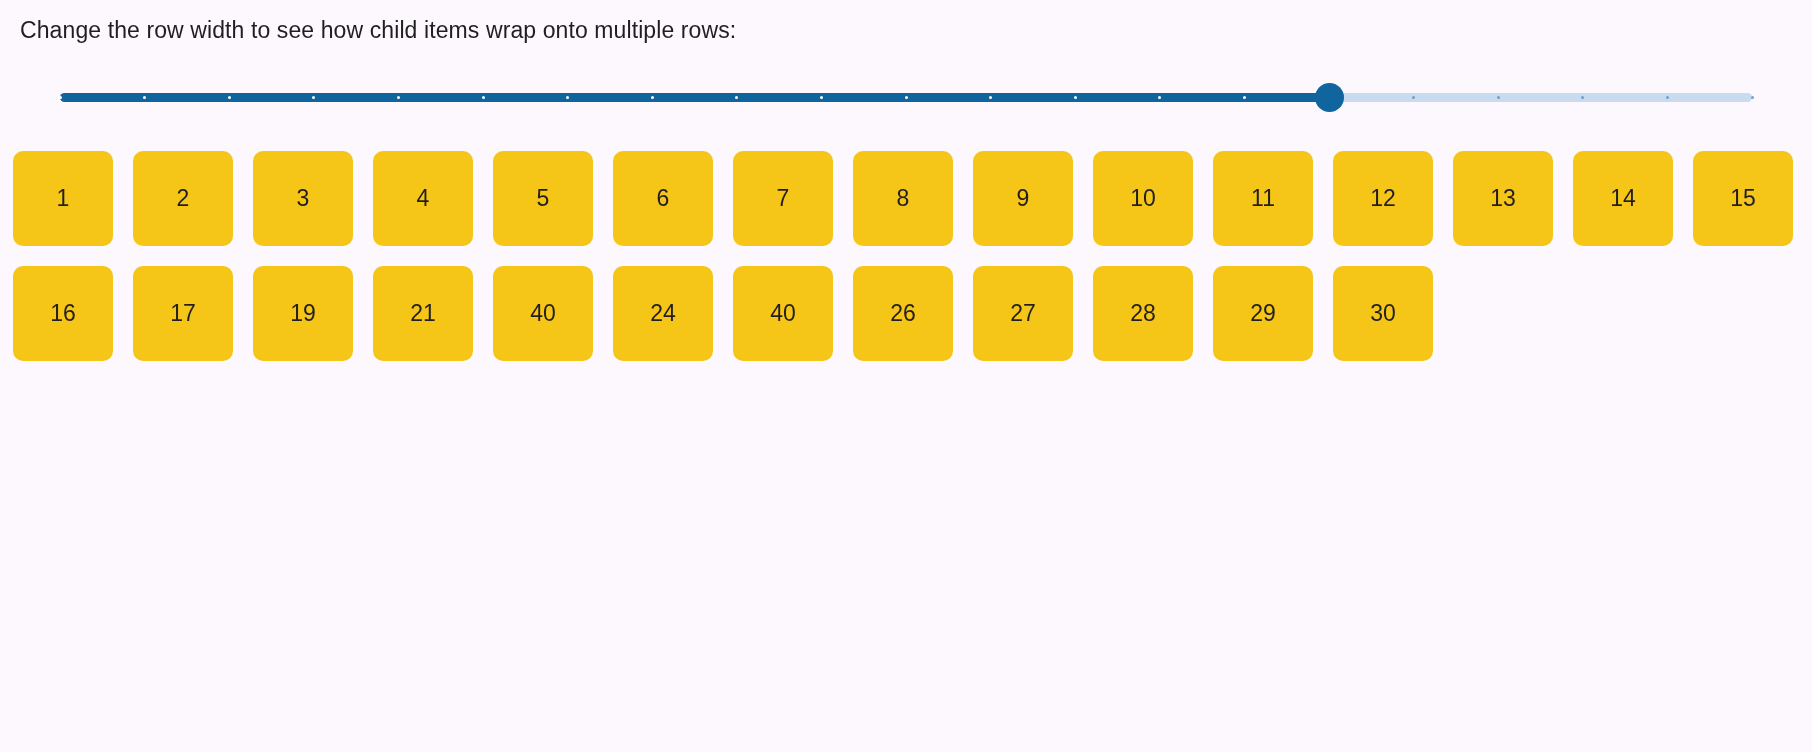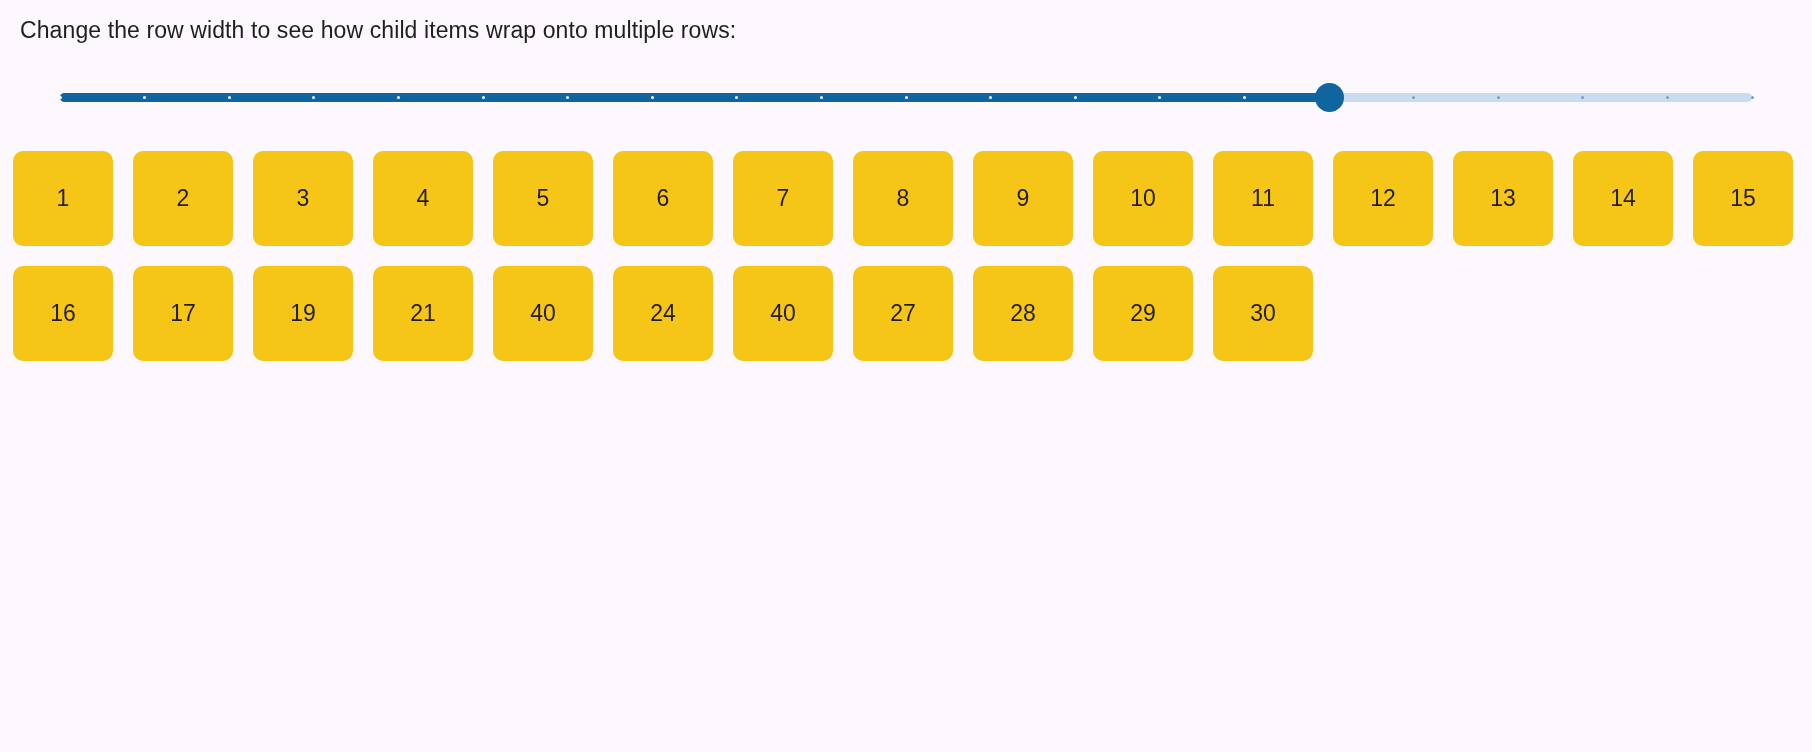--- a/index.html
+++ b/index.html
@@ -218,20 +218,23 @@
       <div class="tile">
         <span>40</span>
       </div>
       <div class="tile">
         <span>24</span>
       </div>
       <div class="tile">
         <span>40</span>
       </div>
       <div class="tile">
+        <span>26</span>
+      </div>
+      <div class="tile">
         <span>27</span>
       </div>
       <div class="tile">
         <span>28</span>
       </div>
       <div class="tile">
         <span>29</span>
       </div>
       <div class="tile">
         <span>30</span>

